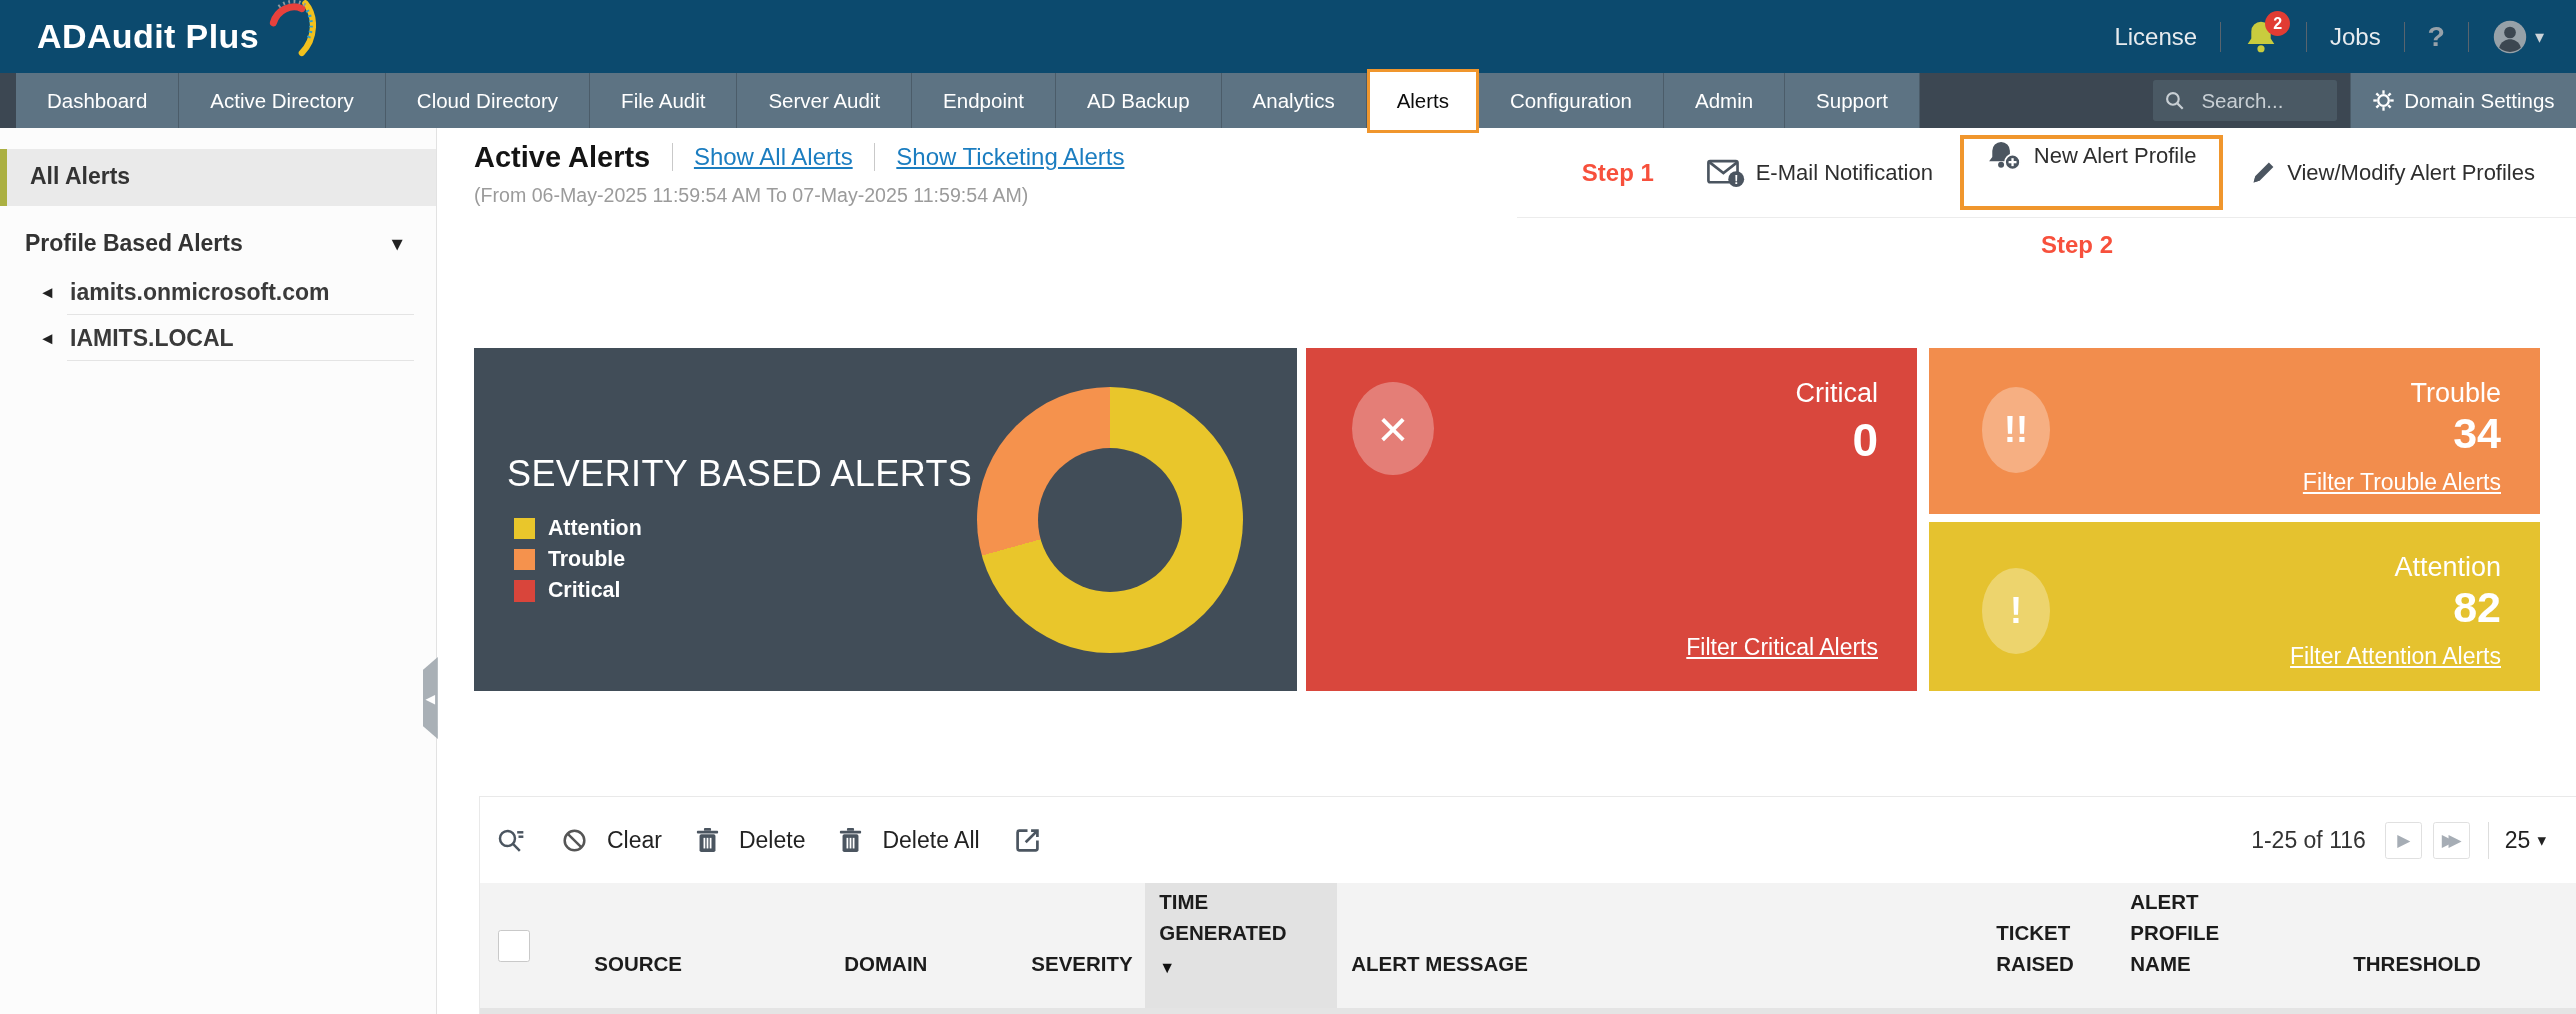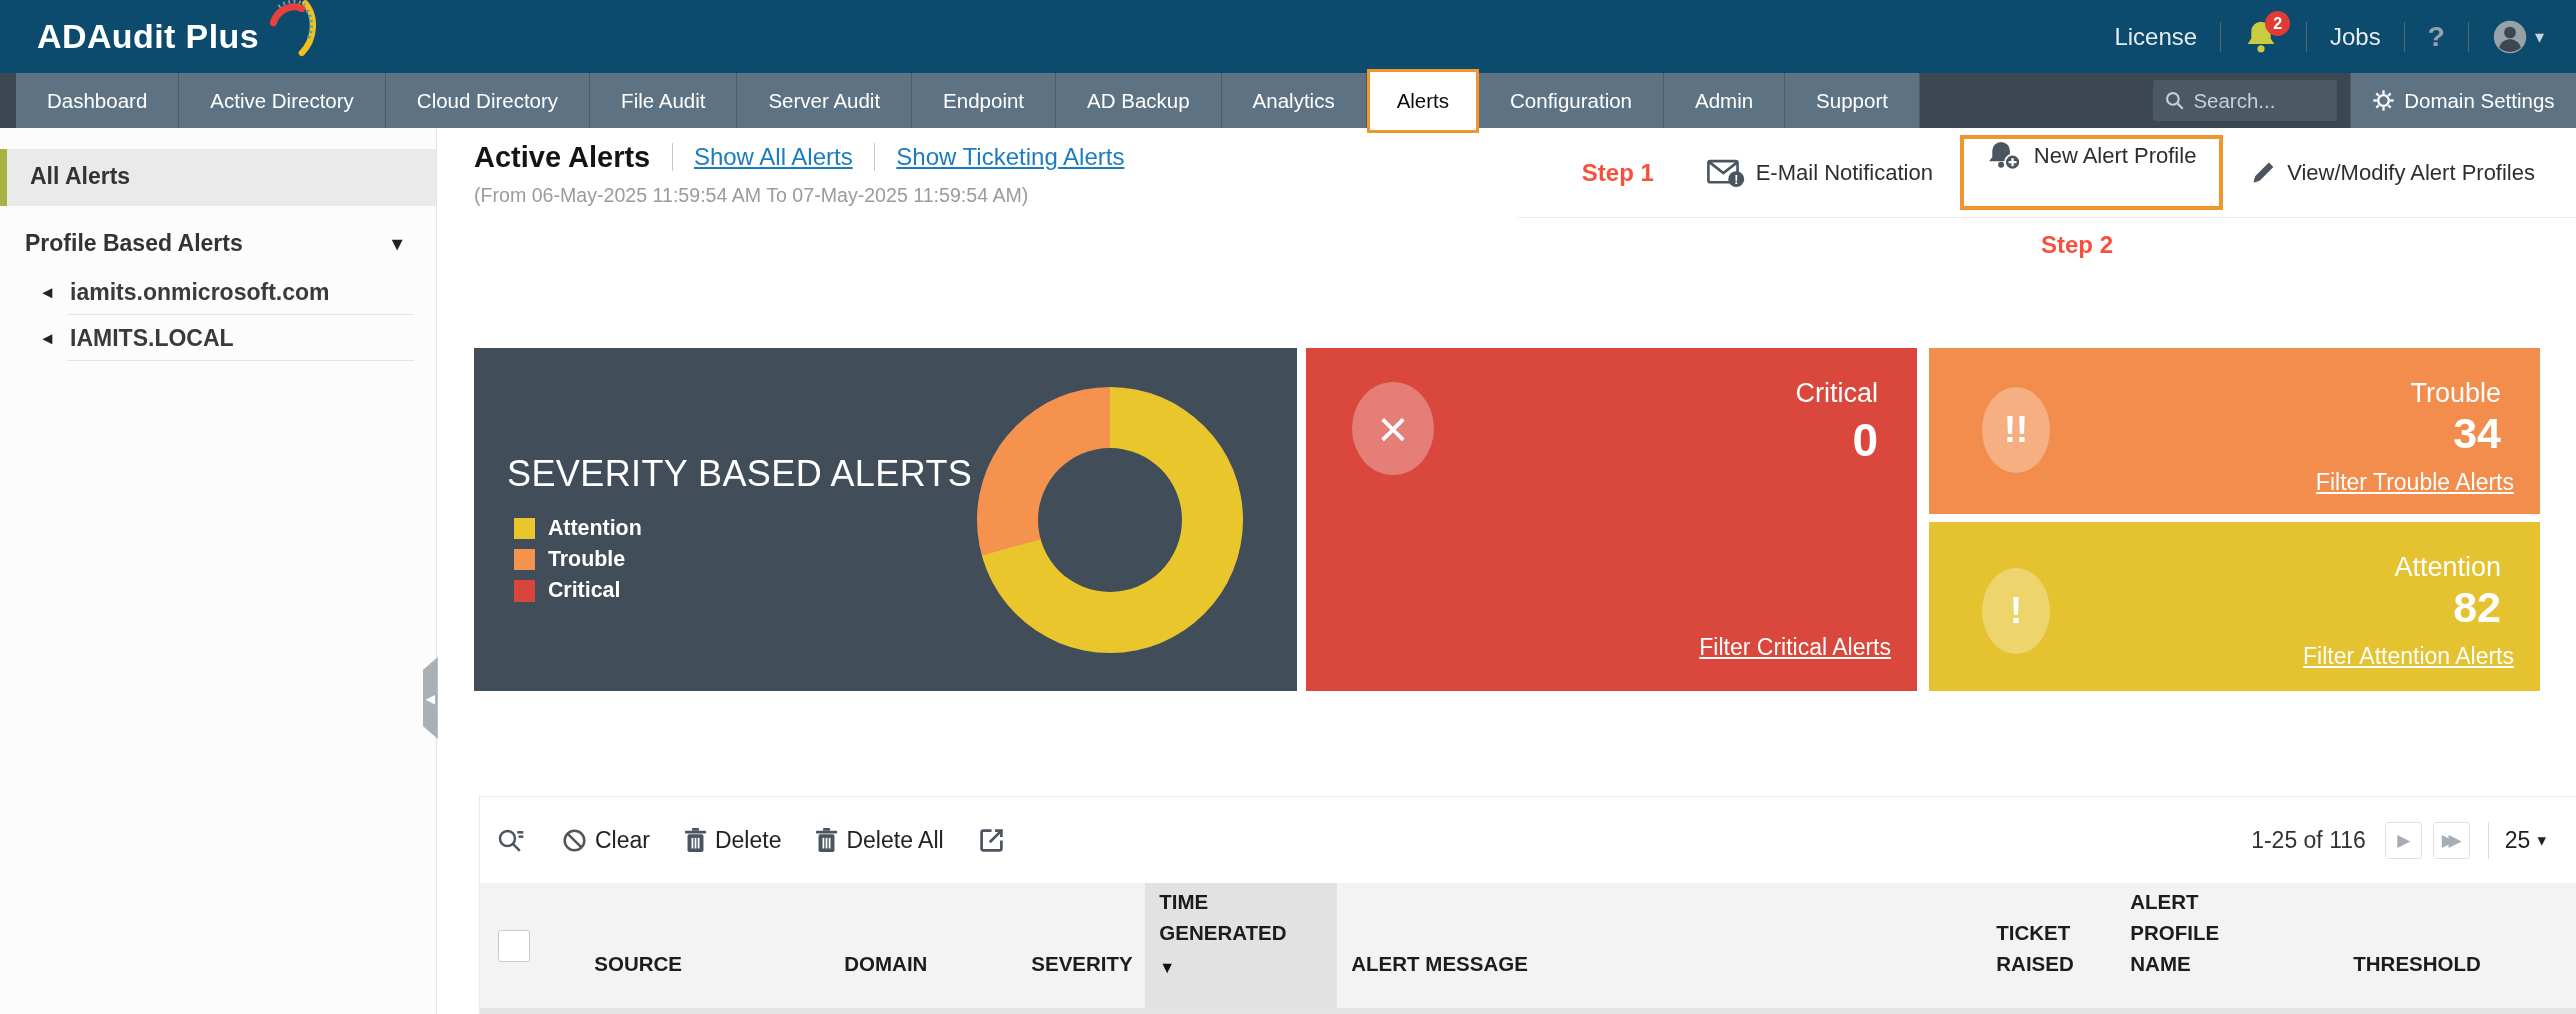--- a/index.html
+++ b/index.html
@@ -29,21 +29,21 @@
   
   .navbar { position:absolute; left:0; top:73px; width:100%; height:55px;
     background:#3c4752; display:flex; align-items:stretch; }
   .nav-tabs { display:flex; margin-left:16px; }
   .nav-tab { background:#5d7383; border-right:0.9px solid #4b5c69; color:#fff;
     font-size:20.5px; display:flex; align-items:center; padding:0 31px; white-space:nowrap; cursor:pointer; }
   .nav-tab.active { background:#fff; color:#0c0c0c; border:3.6px solid #f0962d;
     margin-top:-4.5px; height:64px; z-index:4; position:relative; padding:0 27px; }
   .nav-right { margin-left:auto; display:flex; align-items:center; }
   .nav-search { width:184px; height:41px; background:#4a5temp964; background:#4a5964; border-radius:2.7px;
-    display:flex; align-items:center; padding:0 10.7px; gap:8px; margin-right:12.5px; }
+    display:flex; align-items:center; padding:0 10.7px; gap:16px; margin-right:12.5px; }
   .nav-search-text { color:#c8cfd4; font-size:20.5px; }
   .nav-domainsettings { background:#5d7383; border-left:0.9px solid #4b5c69; height:100%;
     display:flex; align-items:center; gap:9px; padding:0 21.4px; color:#fff; font-size:20.5px; white-space:nowrap; }
 
   
   .body-row { position:absolute; left:0; top:128px; width:100%; bottom:0; display:flex; }
   .sidebar { position:relative; width:437px; background:#fcfcfc; border-right:1.8px solid #e2e2e2; }
   .side-all { margin-top:21.4px; height:57px; line-height:55px; background:#eaeaea;
     border-left:7.1px solid #abb042; padding-left:23px; font-size:23px; font-weight:700; color:#333; cursor:pointer; }
   .side-group { margin-top:10.7px; height:52px; display:flex; align-items:center; justify-content:space-between;
@@ -98,30 +98,30 @@
   .card-attention{ left:1492px; top:394px; width:611px; height:169px; }
   .card-circle { position:absolute; background:rgba(255,255,255,0.3); border-radius:50%;
     display:flex; align-items:center; justify-content:center; color:#fff; font-weight:700; }
   .card-critical .card-circle { left:46px; top:34px; width:82px; height:93px; font-size:52px; font-weight:400; }
   .card-trouble  .card-circle { left:53px; top:39px; width:68px; height:86px; font-size:36px; }
   .card-attention .card-circle{ left:53px; top:46px; width:68px; height:86px; font-size:36px; }
   .card-text { position:absolute; right:39px; top:30px; text-align:right; }
   .card-sev { font-size:27px; }
   .card-count { font-size:46px; font-weight:700; margin-top:3.6px; }
   .card-trouble .card-count, .card-attention .card-count { font-size:43px; margin-top:0; }
-  .card-link { position:absolute; right:26px; font-size:23px; color:#fff; text-decoration:underline; cursor:pointer; }
+  .card-link { position:absolute; right:39px; font-size:23px; color:#fff; text-decoration:underline; cursor:pointer; }
   .card-critical .card-link { bottom:30px; }
   .card-trouble .card-link { bottom:18px; }
   .card-attention .card-link { bottom:21.4px; }
 
   
   .table-box { position:absolute; left:42px; right:0; top:668px; bottom:0;
     border-top:0.9px solid #e9e9e9; border-left:0.9px solid #e9e9e9; background:#fff; }
   .table-toolbar { height:86px; display:flex; align-items:center; padding-left:16px; }
-  .tb-item { display:flex; align-items:center; gap:8px; font-size:23px; color:#222; margin-right:34px; cursor:pointer; }
+  .tb-item { display:flex; align-items:center; gap:20px; font-size:23px; color:#222; margin-right:34px; cursor:pointer; }
   .tb-icononly { margin-right:36px; cursor:pointer; display:flex; align-items:center; }
   .tb-right { margin-left:auto; display:flex; align-items:center; padding-right:30px; }
   .pg-range { font-size:23px; color:#333; margin-right:19.6px; }
   .pg-btn { width:37px; height:37px; border:0.9px solid #e0e0e0; border-radius:2.7px; background:#fff;
     display:flex; align-items:center; justify-content:center; color:#a6adb5; font-size:17px; cursor:pointer; margin-right:10.7px; }
   .pg-btn.last span { letter-spacing:-6.2px; margin-right:6.2px; }
   .pg-sep { width:0.9px; height:37px; background:#ddd; margin:0 16px 0 7.1px; }
   .pg-size { font-size:23px; color:#222; display:flex; align-items:center; gap:7.1px; cursor:pointer; }
   .pg-size .caret { font-size:17px; }
 

